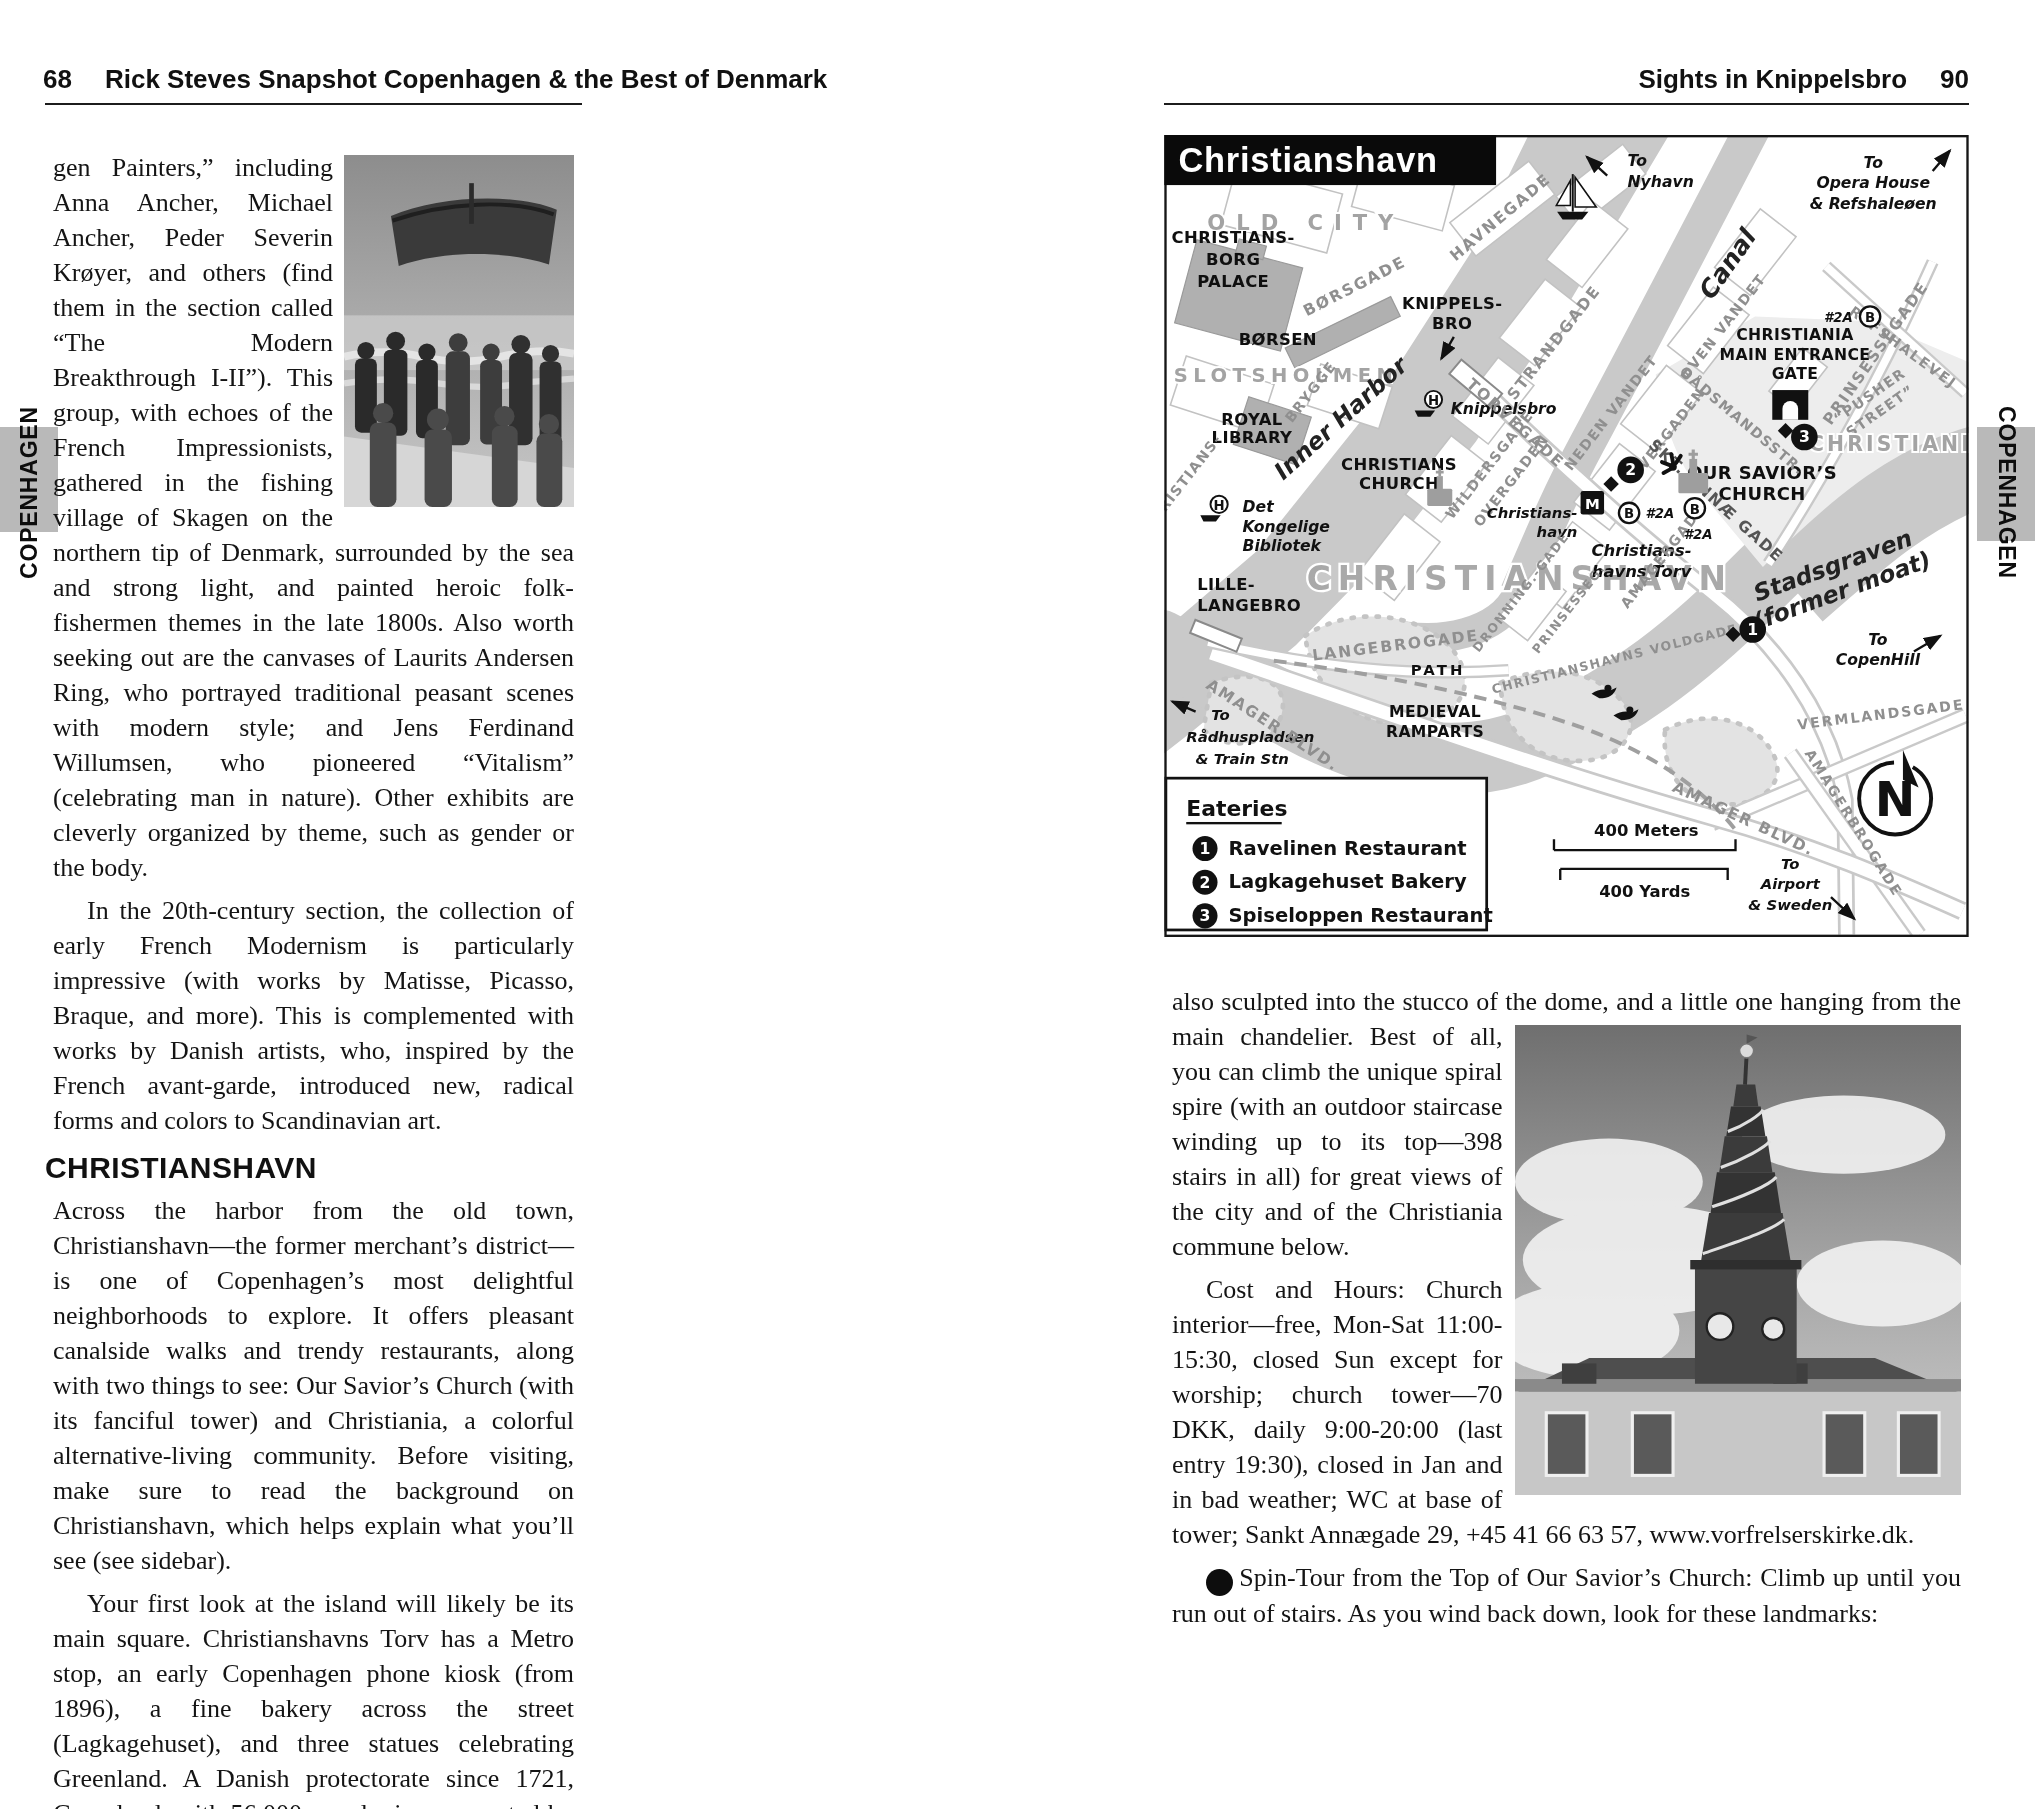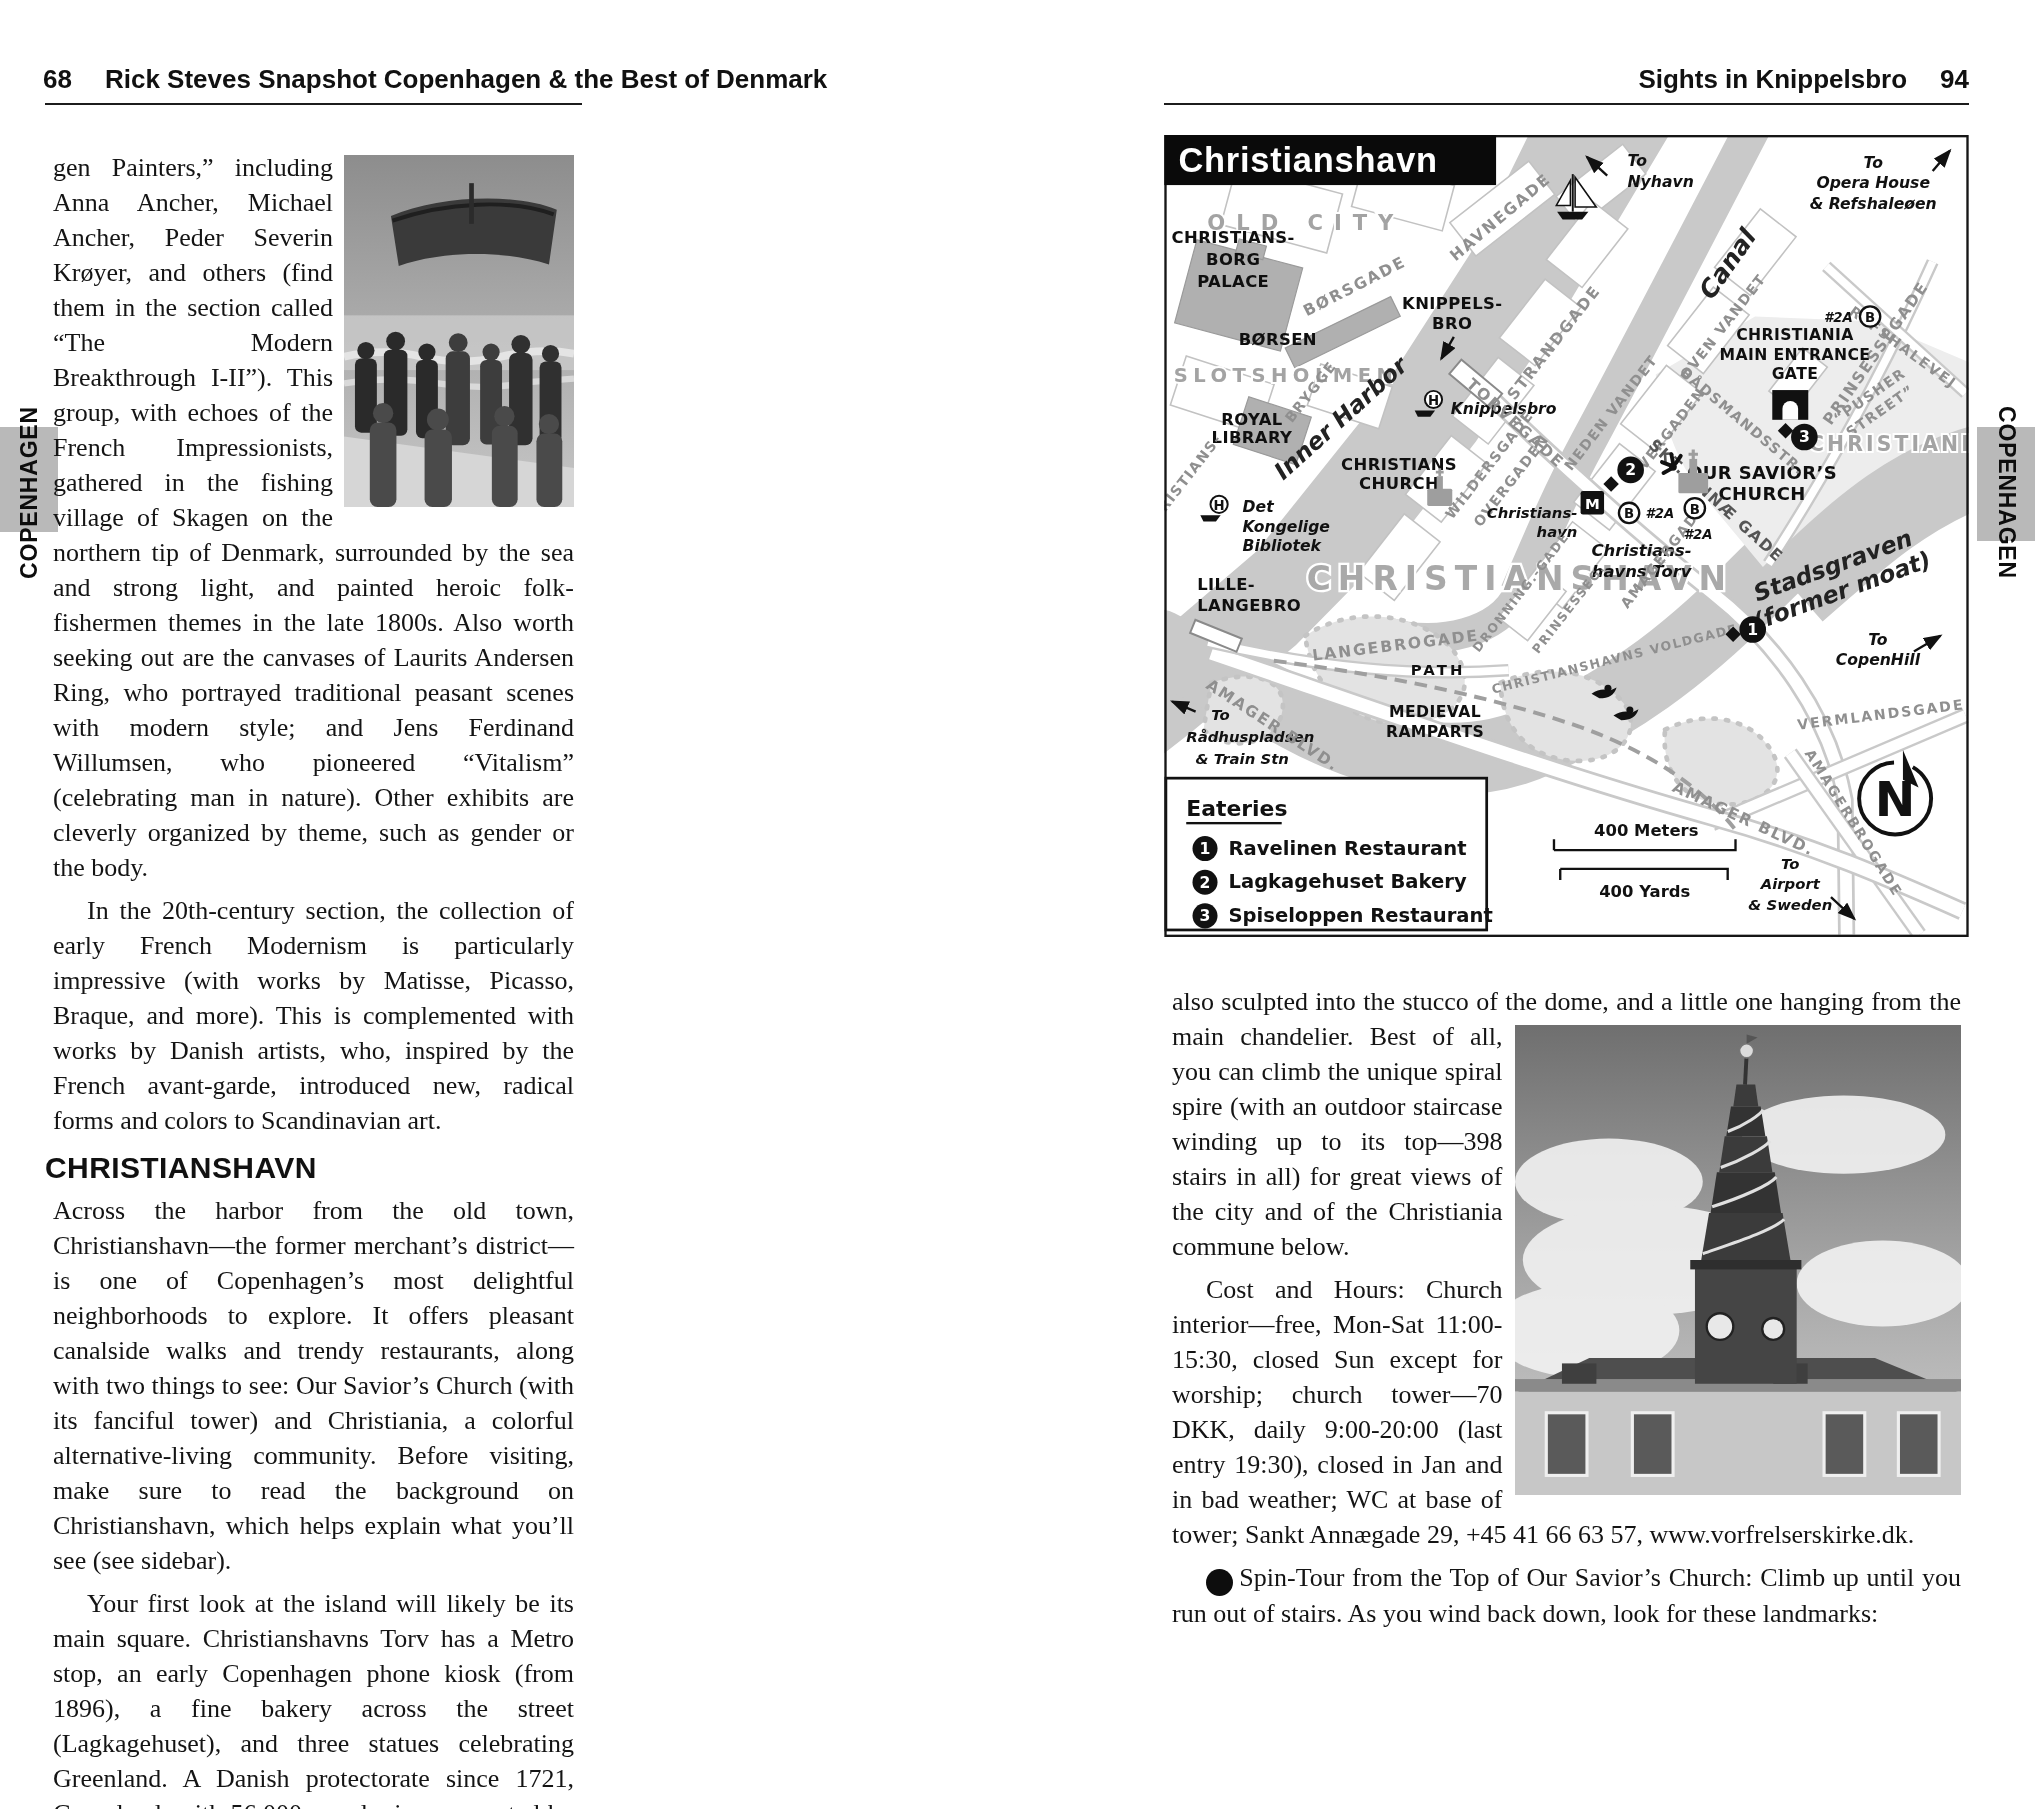--- a/index.html
+++ b/index.html
@@ -130,21 +130,21 @@
       <span>gen Painters,” including Anna Ancher, Michael Ancher, Peder Severin Krøyer, and others (find them in the section called “The Modern Breakthrough I-II”). This group, with echoes of the French Impressionists, gathered in the fishing village of Skagen on the northern tip of Denmark, surrounded by the sea and strong light, and painted heroic folk-fishermen themes in the late 1800s. Also worth seeking out are the canvases of Laurits Andersen Ring, who portrayed traditional peasant scenes with modern style; and Jens Ferdinand Willumsen, who pioneered “Vitalism” (celebrating man in nature). Other exhibits are cleverly organized by theme, such as gender or the body.</span>
     </p>
     <p class="para ind">In the 20th-century section, the collection of early French Modernism is particularly impressive (with works by Matisse, Picasso, Braque, and more). This is complemented with works by Danish artists, who, inspired by the French avant-garde, introduced new, radical forms and colors to Scandinavian art.</p>
     <h2 class="h-sans">CHRISTIANSHAVN</h2>
     <p class="para">Across the harbor from the old town, Christianshavn—the former merchant’s district—is one of Copenhagen’s most delightful neighborhoods to explore. It offers pleasant canalside walks and trendy restaurants, along with two things to see: Our Savior’s Church (with its fanciful tower) and Christiania, a colorful alternative-living community. Before visiting, make sure to read the background on Christianshavn, which helps explain what you’ll see (see sidebar).</p>
     <p class="para ind"><span>Your first look at the island will likely be its main square. </span><b>Christianshavns Torv</b><span> has a Metro stop, an early Copenhagen phone kiosk (from 1896), a fine bakery across the street (Lagkagehuset), and three statues celebrating Greenland. A Danish protectorate since 1721, Greenland, with 56,000 people, is represented by two members in the Danish parliament. The square has long been a hangout for Greenlanders, who appreciate the cheap beer and long hours of the big supermarket fronting the square. For Christianshavn eating recommendations, see page 94.</span></p>
 
   </div>
 
   <div class="phead phead-r" style="left:1164px;top:64px;width:805px;">
-    <span>Sights in Knippelsbro</span><span class="pnum">94</span>
+    <span>Sights in Knippelsbro</span><span class="pnum">90</span>
   </div>
   <div class="hrule" style="left:1164px;top:103px;width:805px;"></div>
 
   <div class="tab-bg" style="left:1977px;top:427px;width:58px;height:114px;"></div>
   <div class="tab-txt right" style="left:1881px;top:479px;">COPENHAGEN</div>
 
   <div class="mapwrap">
     <svg viewBox="0 0 1028 1025" width="805" height="802">
       <defs>
         <marker id="ah" markerWidth="10" markerHeight="8" refX="7" refY="3" orient="auto">

